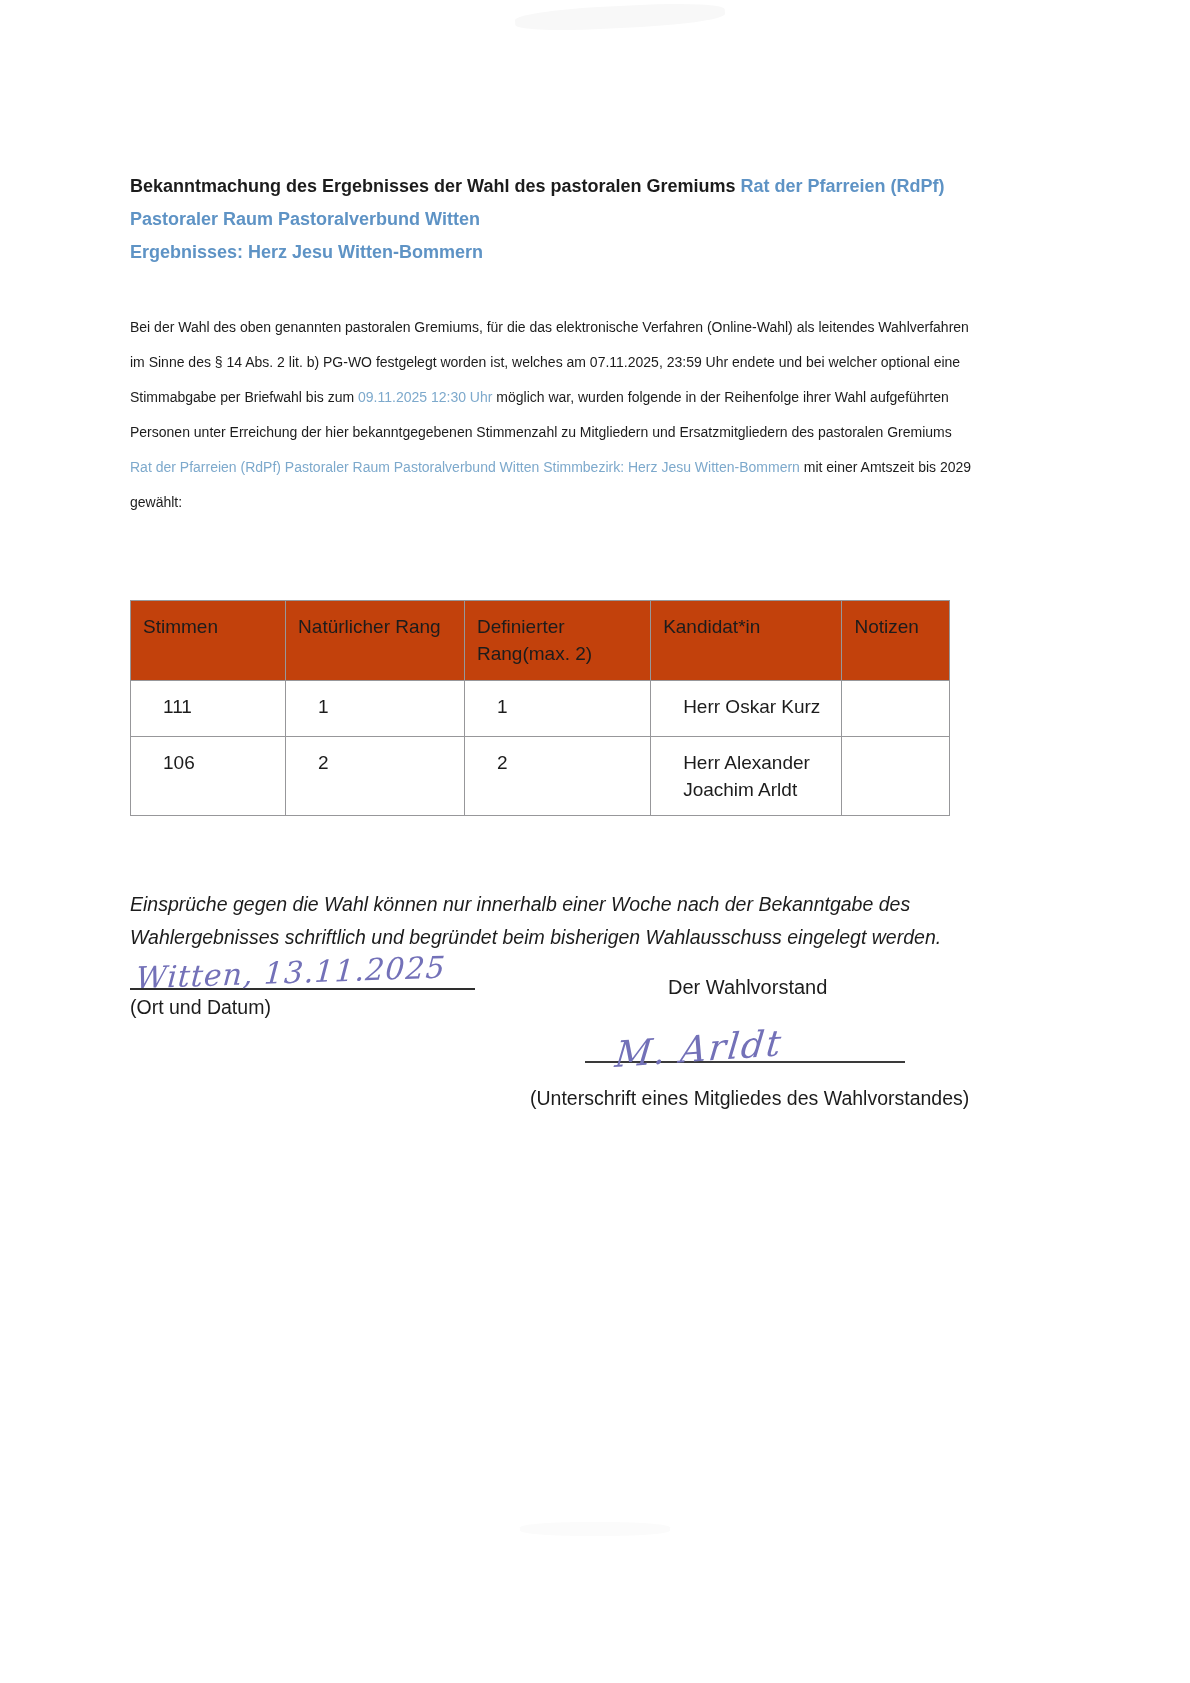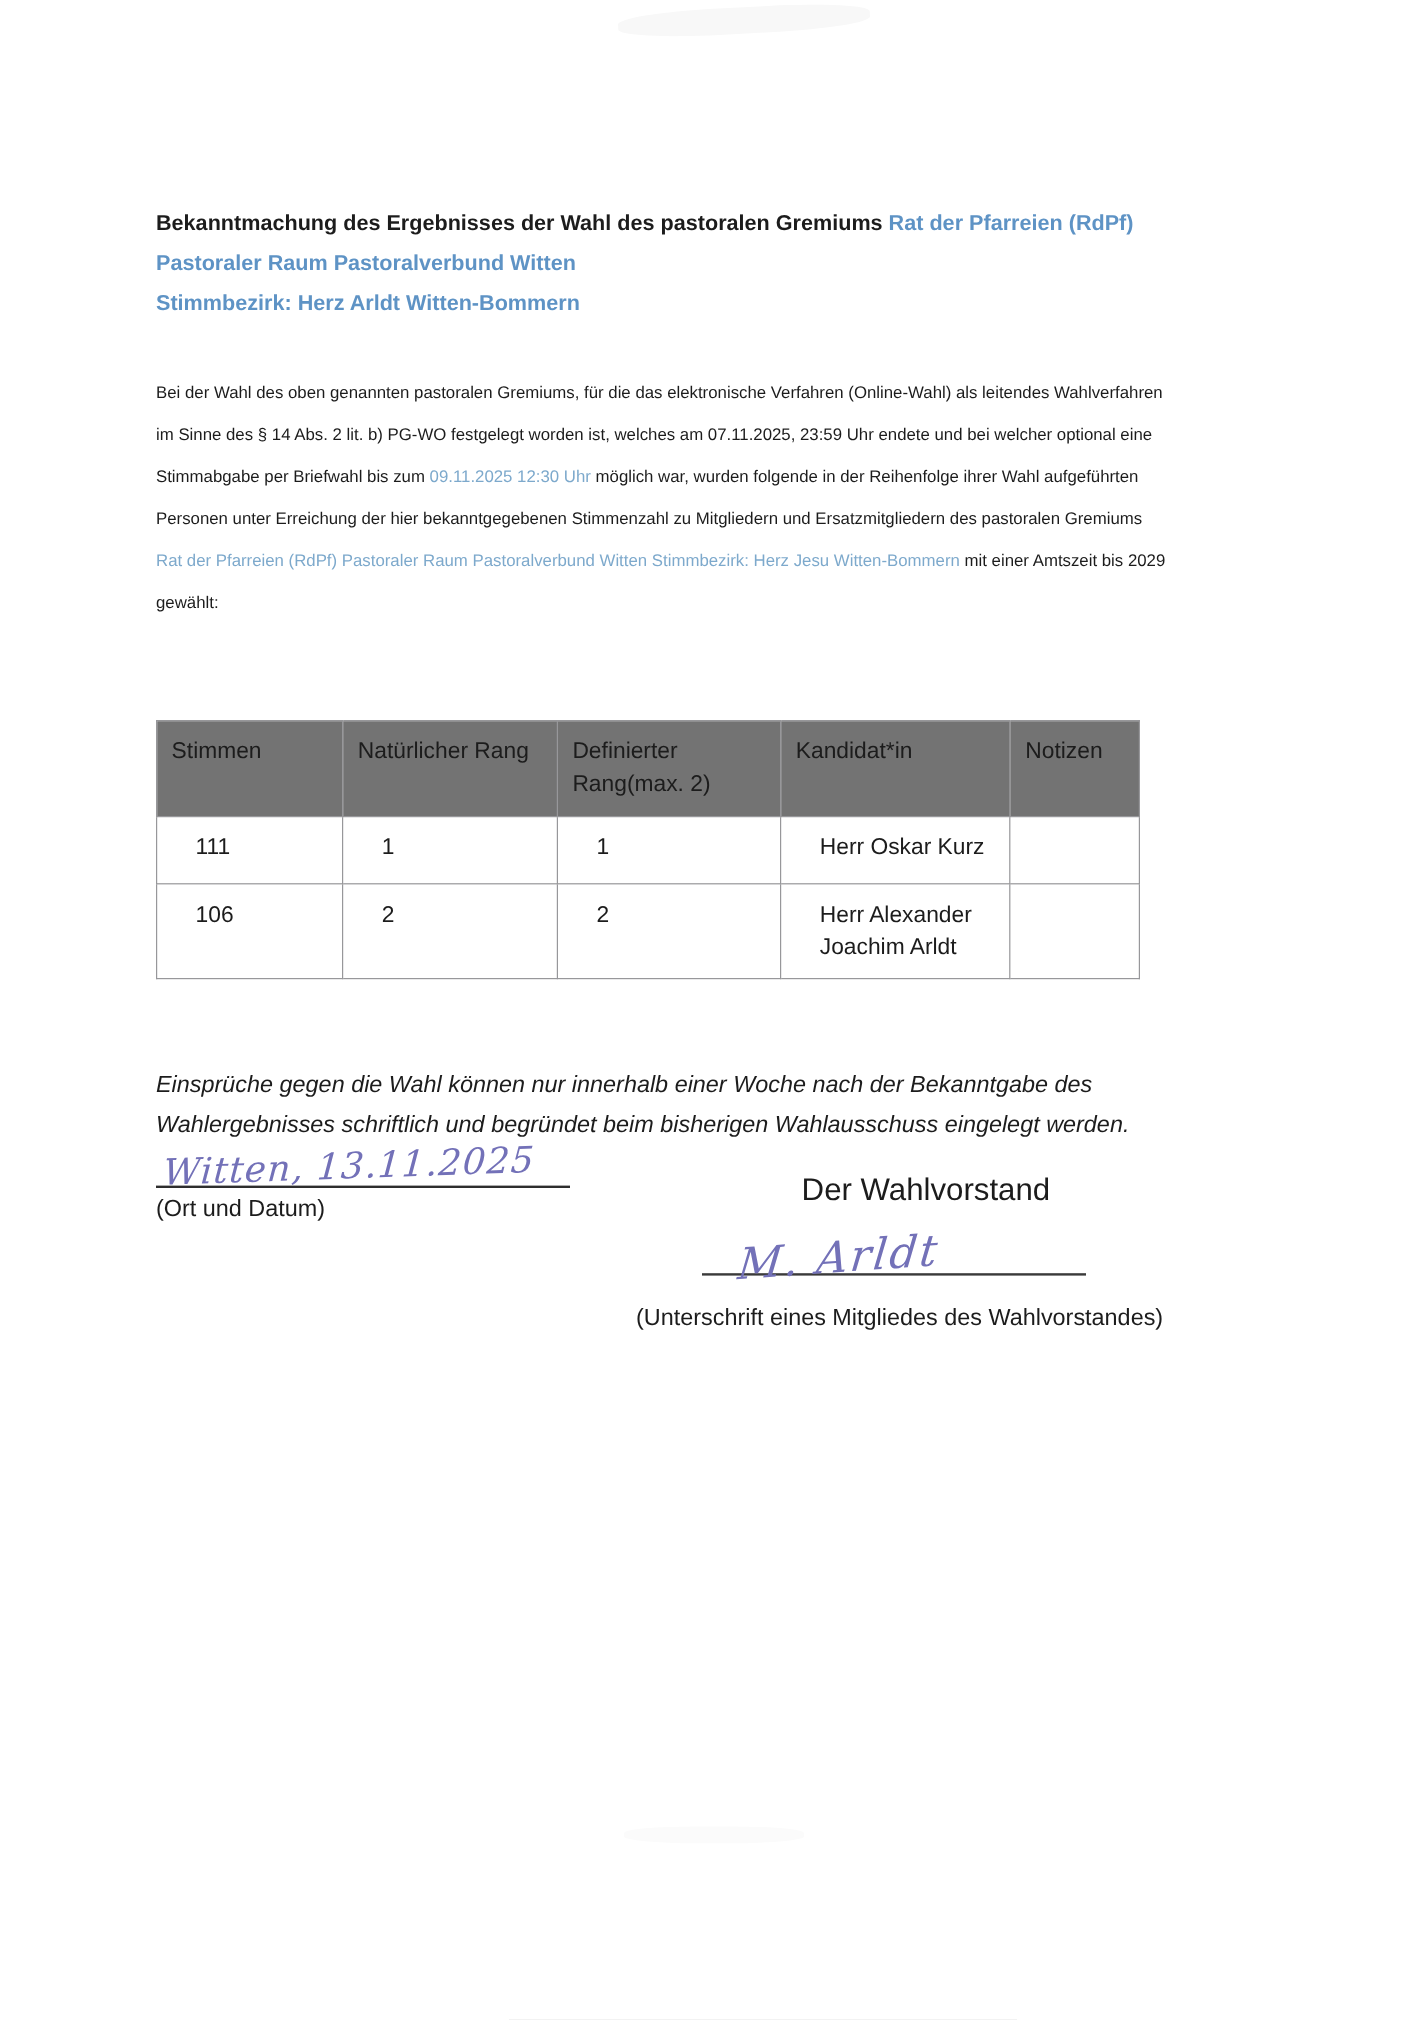--- a/index.html
+++ b/index.html
@@ -56,21 +56,21 @@
   }
   table.results th, table.results td {
     border: 1px solid #97979a;
     text-align: left;
     vertical-align: top;
     padding: 12px 12px;
     font-weight: normal;
     line-height: 27px;
   }
   table.results thead th {
-    background: #737373;
+    background: #c2410c;
     height: 80px;
   }
   table.results td { background: #ffffff; padding-left: 32px; }
   tr.row-1 td { height: 56px; }
   tr.row-2 td { height: 74px; }
   .col-stimmen { width: 150px; }
   .col-natrang { width: 173px; }
   .col-defrang { width: 180px; }
   .col-kandidat { width: 185px; }
   .col-notizen { width: 104px; }
@@ -106,21 +106,21 @@
     margin-top: -2px;
   }
   .caption {
     font-size: 19.5px;
     color: #1c1c1c;
     margin-top: 6px;
   }
   .board-label {
     position: absolute;
     left: 668px; top: 976px;
-    font-size: 26px;
+    font-size: 20px;
   }
   .sig-block {
     position: absolute;
     left: 530px; top: 1028px;
     width: 460px;
   }
   .hw-sign {
     display: inline-block;
     font-size: 36px;
     transform: rotate(-4deg) skewX(-10deg);
@@ -141,21 +141,21 @@
 </head>
 <body>
 
 <div class="page">
 
   <div class="artifact-top"></div>
   <div class="artifact-bottom"></div>
 
   <div class="doc-title">
     <span>Bekanntmachung des Ergebnisses der Wahl des pastoralen Gremiums </span><span class="blue-bold">Rat der Pfarreien (RdPf) Pastoraler Raum Pastoralverbund Witten</span>
-    <div class="blue-bold">Stimmbezirk: Herz Arldt Witten-Bommern</div>
+    <div class="blue-bold">Ergebnisses: Herz Jesu Witten-Bommern</div>
   </div>
 
   <div class="intro">
     <span>Bei der Wahl des oben genannten pastoralen Gremiums, für die das elektronische Verfahren (Online-Wahl) als leitendes Wahlverfahren im Sinne des § 14 Abs. 2 lit. b) PG-WO festgelegt worden ist, welches am 07.11.2025, 23:59 Uhr endete und bei welcher optional eine Stimmabgabe per Briefwahl bis zum </span><span class="inline-blue">09.11.2025 12:30 Uhr</span><span> möglich war, wurden folgende in der Reihenfolge ihrer Wahl aufgeführten Personen unter Erreichung der hier bekanntgegebenen Stimmenzahl zu Mitgliedern und Ersatzmitgliedern des pastoralen Gremiums </span><span class="inline-blue">Rat der Pfarreien (RdPf) Pastoraler Raum Pastoralverbund Witten Stimmbezirk: Herz Jesu Witten-Bommern</span><span> mit einer Amtszeit bis 2029 gewählt:</span>
   </div>
 
   <table class="results">
     <thead>
       <tr>
         <th class="col-stimmen">Stimmen</th>

